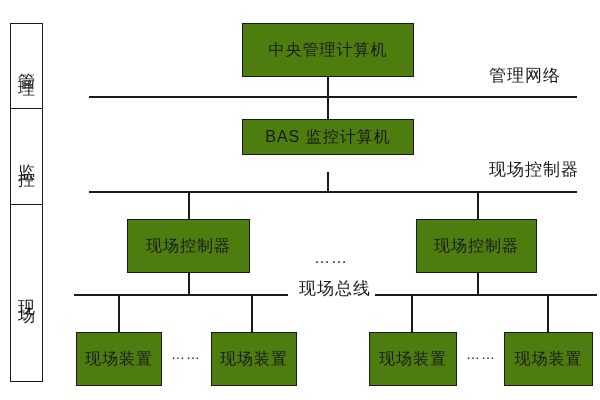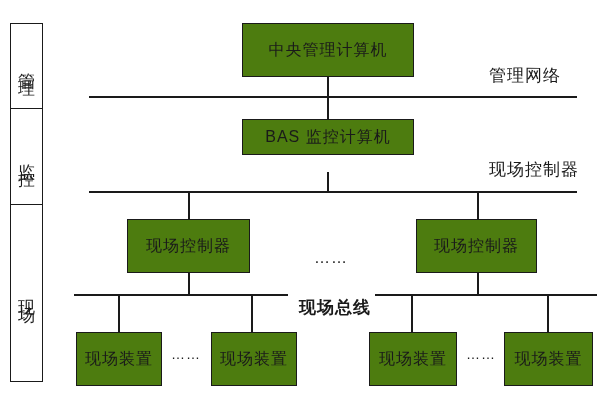--- a/index.html
+++ b/index.html
@@ -118,21 +118,21 @@
   <div class="node" style="left:211px;top:332px;width:86px;height:54px;">现场装置</div>
 
   <div class="node" style="left:369px;top:332px;width:88px;height:54px;">现场装置</div>
 
   <div class="node" style="left:504px;top:332px;width:89px;height:54px;">现场装置</div>
 
   <div class="bus-label" style="left:489px;top:66px;">管理网络</div>
 
   <div class="bus-label" style="left:489px;top:160px;">现场控制器</div>
 
-  <div class="bus-label" style="left:299px;top:298px;font-weight:bold;">现场总线</div>
+  <div class="bus-label" style="left:299px;top:279px;">现场总线</div>
 
   <div class="dots" style="left:314px;top:250px;">……</div>
 
   <div class="dots" style="left:171px;top:346px;font-size:14px;">……</div>
 
   <div class="dots" style="left:466px;top:346px;font-size:14px;">……</div>
 
 </div>
 
 </body></html>

